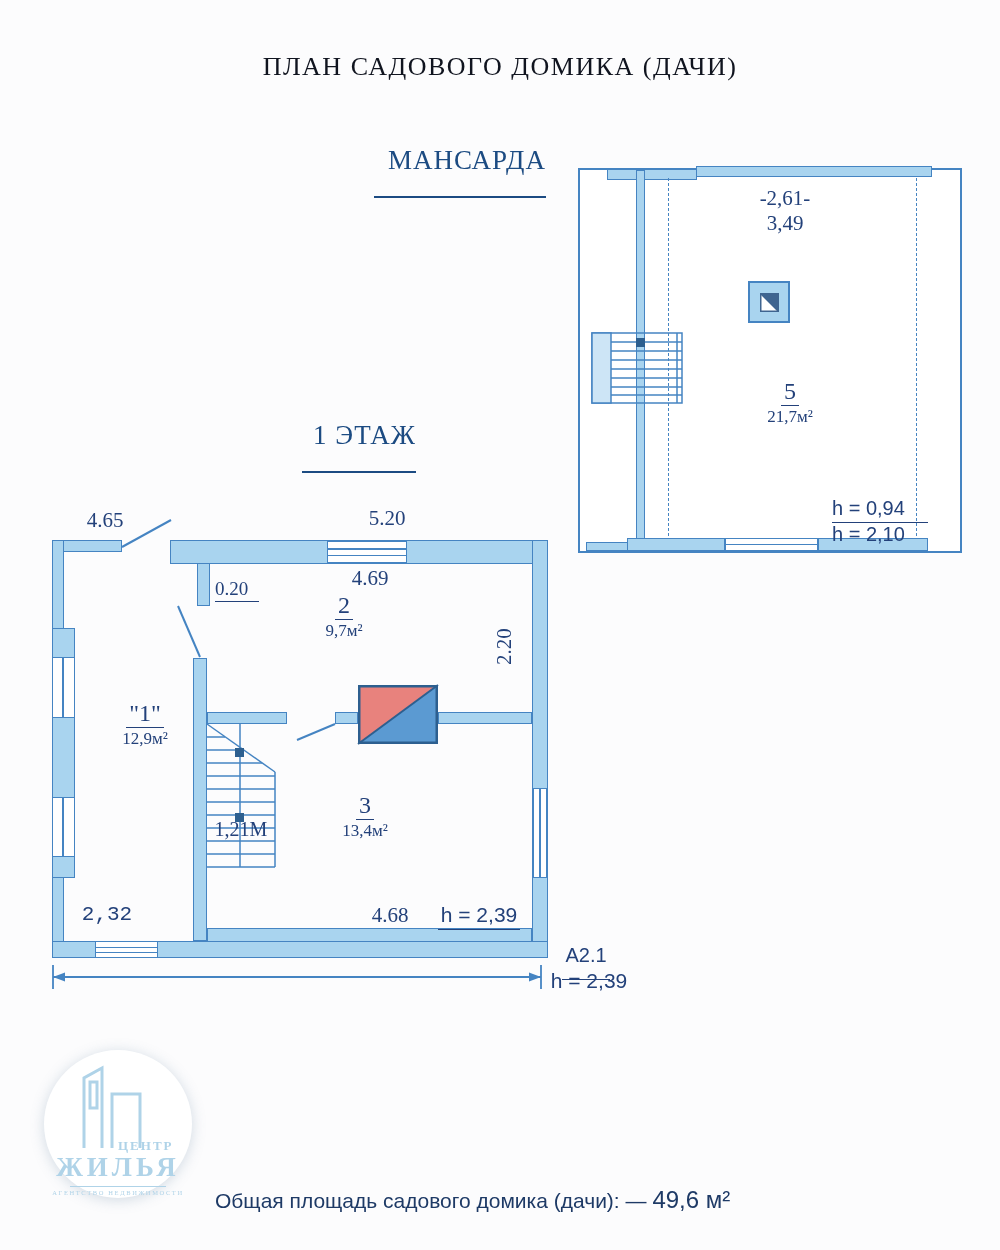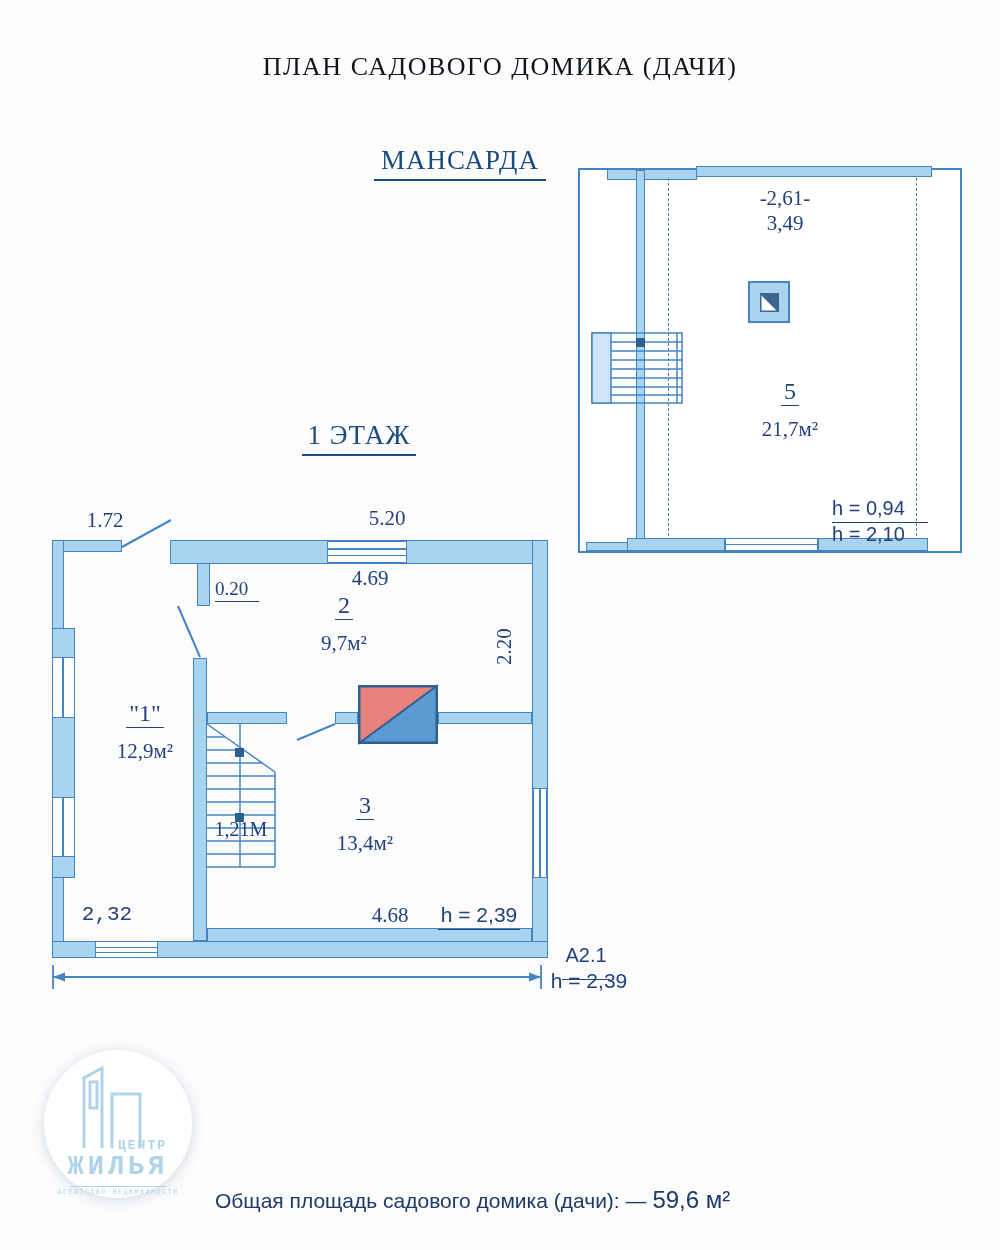--- a/index.html
+++ b/index.html
@@ -29,34 +29,34 @@
   .wl-v{position:absolute;top:-1px;bottom:-1px;width:1.5px;background:var(--wall-stroke);}
   .dash-v{position:absolute;width:0;border-left:1.5px dashed var(--wall-stroke);}
   
   .dim{position:absolute;color:var(--navy);font-size:21px;text-align:center;white-space:nowrap;}
   .dim.small{font-size:19px;}
   .dim.tiny{font-size:20px;}
   .dim.sans{font-family:"Liberation Sans",sans-serif;font-size:20px;}
   .underl{border-bottom:1.5px solid var(--navy);}
   .room-label{position:absolute;color:var(--navy);text-align:center;line-height:1.1;}
   .room-label .rnum{display:inline-block;font-size:24px;border-bottom:1.5px solid var(--navy);padding:0 3px 1px 3px;}
-  .room-label .rarea{font-size:21px;margin-top:12px;white-space:nowrap;}
+  .room-label .rarea{font-size:17px;margin-top:2px;white-space:nowrap;}
   .plan-title{position:absolute;color:var(--heading);font-size:27px;letter-spacing:1px;
-              border-bottom:2px solid var(--heading);padding-bottom:3px;text-align:center;}
+              border-bottom:2px solid var(--heading);padding-bottom:20px;text-align:right;}
   .page-title{position:absolute;left:0;width:1000px;top:52px;text-align:center;color:var(--title);
               font-size:26px;letter-spacing:1.5px;}
   .rot{transform:rotate(-90deg);}
   svg{position:absolute;overflow:visible;}
   .ln{stroke:var(--wall-stroke);stroke-width:2;fill:none;}
   .ln-thin{stroke:var(--wall-stroke);stroke-width:1.5;fill:none;}
   .dimln{stroke:var(--wall-stroke);stroke-width:1.8;fill:none;}
   
   .logo{position:absolute;left:44px;top:1050px;width:148px;height:148px;border-radius:50%;
         background:#fff;box-shadow:0 2px 14px rgba(110,140,165,.30);}
-  .logo .t{position:absolute;color:var(--logo-blue);font-family:Liberation Mono, monospace;
+  .logo .t{position:absolute;color:var(--logo-blue);font-family:Liberation Serif, serif;
            text-align:center;white-space:nowrap;}
   .footer{position:absolute;left:215px;top:1186px;color:var(--footer-navy);
           font-family:"Liberation Sans",sans-serif;font-size:21px;white-space:nowrap;}
   .footer .val{font-size:24px;}
 </style>
 </head>
 <body>
 
 <div class="canvas">
 
@@ -194,21 +194,21 @@
 
       <g class="dimln">
         <line x1="13" y1="477" x2="501" y2="477"></line>
         <line x1="13" y1="465" x2="13" y2="489"></line>
         <line x1="501" y1="465" x2="501" y2="489"></line>
       </g>
       <polygon points="13,477 25,472.5 25,481.5" style="fill:var(--wall-stroke);"></polygon>
       <polygon points="501,477 489,472.5 489,481.5" style="fill:var(--wall-stroke);"></polygon>
     </svg>
 
-    <div class="dim" style="left:73px;top:508px;width:64px;">1.72</div>
+    <div class="dim" style="left:73px;top:508px;width:64px;">4.65</div>
     <div class="dim" style="left:355px;top:506px;width:64px;">5.20</div>
     <div class="dim" style="left:338px;top:566px;width:64px;">4.69</div>
     <div class="dim small underl" style="left:215px;top:578px;width:44px;text-align:left;padding-bottom:1px;">0.20</div>
     <div class="dim rot" style="left:473px;top:634px;width:62px;">2.20</div>
     <div class="room-label" style="left:308px;top:592px;width:72px;">
       <div class="rnum">2</div>
       <div class="rarea">9,7м²</div>
     </div>
     <div class="room-label" style="left:103px;top:700px;width:84px;">
       <div class="rnum">"1"</div>
@@ -235,16 +235,16 @@
       </g>
     </svg>
     <div class="t" style="left:74px;top:88px;font-size:13px;font-weight:bold;letter-spacing:2px;">ЦЕНТР</div>
     <div class="t" style="left:0;width:148px;top:102px;font-size:27px;font-weight:bold;letter-spacing:4px;">ЖИЛЬЯ</div>
     <div style="position:absolute;left:26px;right:26px;top:136px;height:1px;background:var(--logo-blue);"></div>
     <div class="t" style="left:0;width:148px;top:139px;font-size:6.5px;letter-spacing:1.6px;">АГЕНТСТВО НЕДВИЖИМОСТИ</div>
   </div>
 
   <div class="footer">
     <span>Общая площадь садового домика (дачи): —</span>
-    <span class="val">59,6 м²</span>
+    <span class="val">49,6 м²</span>
   </div>
 
 </div>
 
 </body></html>

